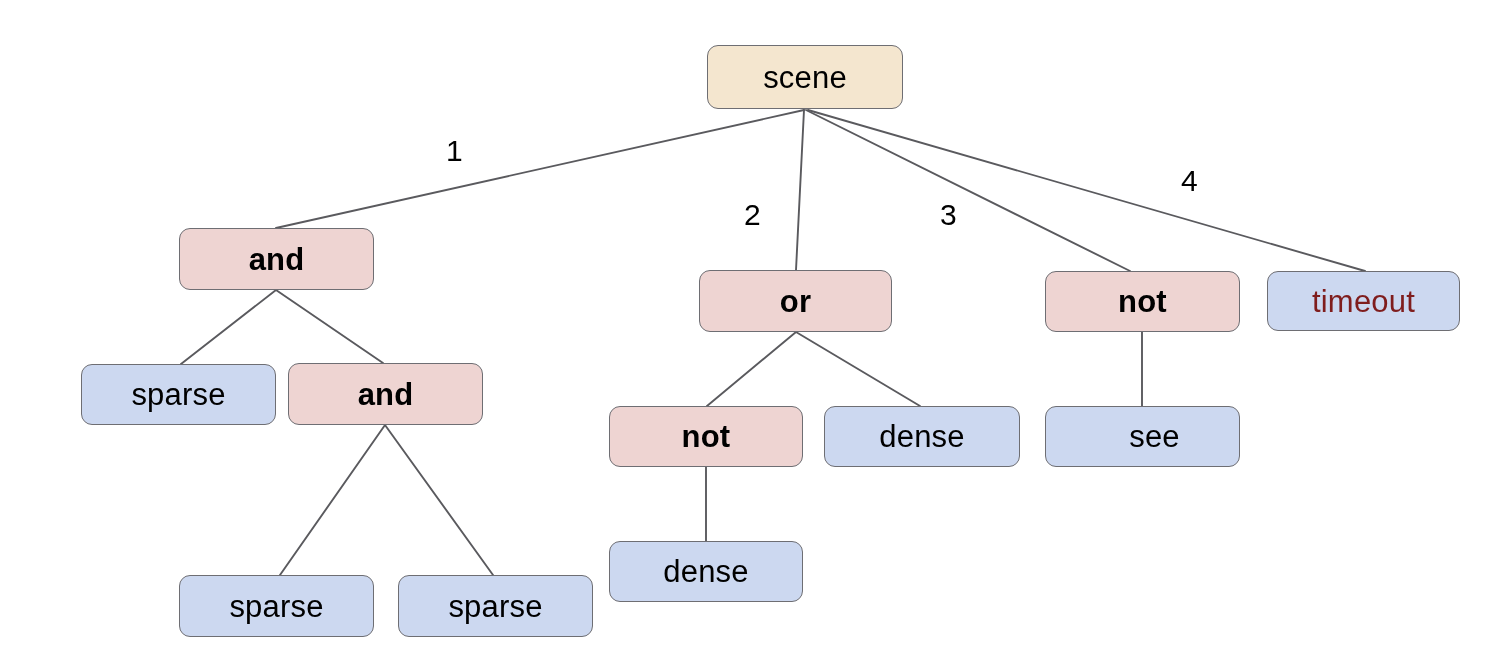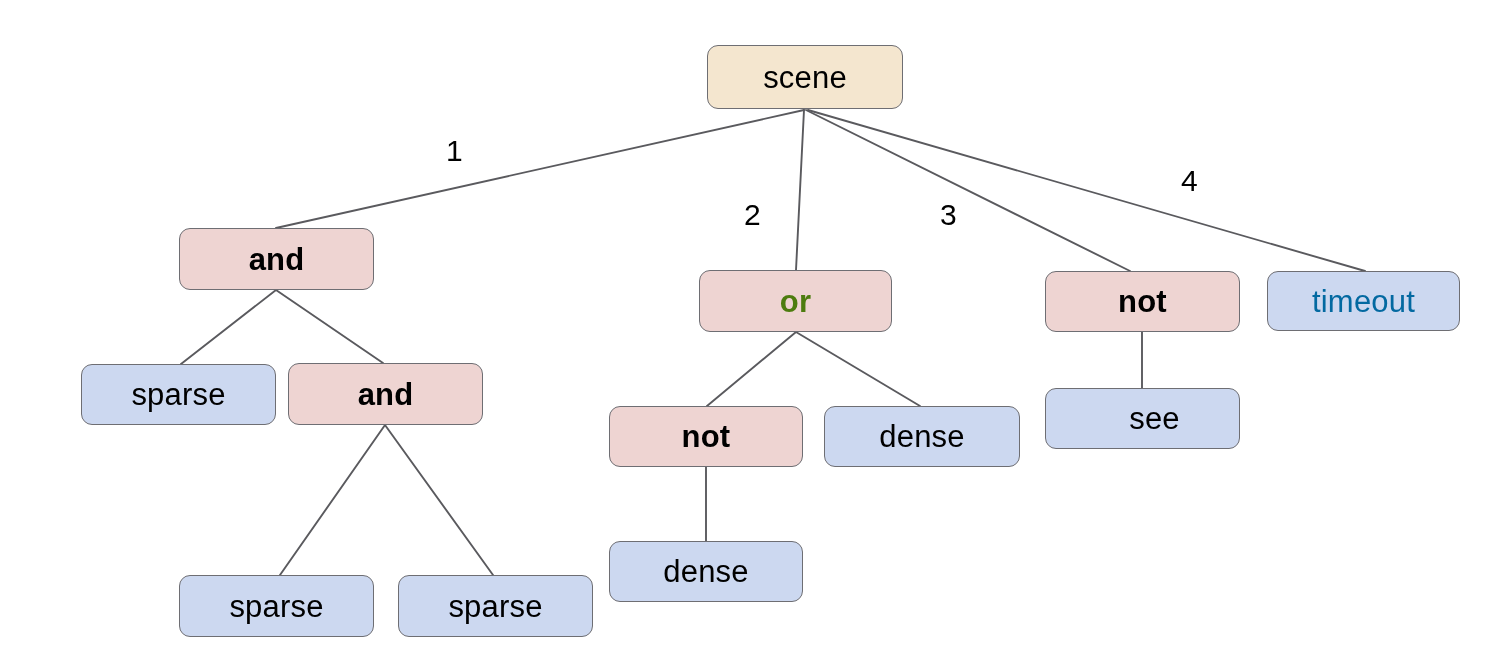--- a/index.html
+++ b/index.html
@@ -63,28 +63,28 @@
       <line x1="345" y1="425" x2="240" y2="575" stroke="#5a5a5e" stroke-width="1.9" stroke-linecap="round"></line>
       <line x1="345" y1="425" x2="453" y2="575" stroke="#5a5a5e" stroke-width="1.9" stroke-linecap="round"></line>
       <line x1="756" y1="332" x2="667" y2="406" stroke="#5a5a5e" stroke-width="1.9" stroke-linecap="round"></line>
       <line x1="756" y1="332" x2="880" y2="406" stroke="#5a5a5e" stroke-width="1.9" stroke-linecap="round"></line>
       <line x1="666" y1="467" x2="666" y2="541" stroke="#5a5a5e" stroke-width="1.9" stroke-linecap="round"></line>
       <line x1="1102" y1="332" x2="1102" y2="406" stroke="#5a5a5e" stroke-width="1.9" stroke-linecap="round"></line>
     </svg>
   <div id="node-layer">
       <div class="node node-root" style="left: 667px; top: 45px; width: 196px; height: 64px; border-color: rgb(110, 110, 115); color: rgb(0, 0, 0);">scene</div>
       <div class="node node-op" style="left: 139px; top: 228px; width: 195px; height: 62px; border-color: rgb(110, 110, 115); color: rgb(0, 0, 0);">and</div>
-      <div class="node node-op" style="left: 659px; top: 270px; width: 193px; height: 62px; border-color: rgb(110, 110, 115); color: #4d7c0f;">or</div>
+      <div class="node node-op" style="left: 659px; top: 270px; width: 193px; height: 62px; border-color: rgb(110, 110, 115); color: #000000;">or</div>
       <div class="node node-op" style="left: 1005px; top: 271px; width: 195px; height: 61px; border-color: rgb(110, 110, 115); color: rgb(0, 0, 0);">not</div>
-      <div class="node node-leaf" style="left: 1227px; top: 271px; width: 193px; height: 60px; border-color: rgb(110, 110, 115); color: #0369a1;">timeout</div>
+      <div class="node node-leaf" style="left: 1227px; top: 271px; width: 193px; height: 60px; border-color: rgb(110, 110, 115); color: #7f1d1d;">timeout</div>
       <div class="node node-leaf" style="left: 41px; top: 364px; width: 195px; height: 61px; border-color: rgb(110, 110, 115); color: rgb(0, 0, 0);">sparse</div>
       <div class="node node-op" style="left: 248px; top: 363px; width: 195px; height: 62px; border-color: rgb(110, 110, 115); color: rgb(0, 0, 0);">and</div>
       <div class="node node-op" style="left: 569px; top: 406px; width: 194px; height: 61px; border-color: rgb(110, 110, 115); color: rgb(0, 0, 0);">not</div>
       <div class="node node-leaf" style="left: 784px; top: 406px; width: 196px; height: 61px; border-color: rgb(110, 110, 115); color: rgb(0, 0, 0);">dense</div>
-      <div class="node node-leaf" style="left: 1005px; top: 388px; width: 195px; height: 61px; border-color: rgb(110, 110, 115); color: rgb(0, 0, 0); padding-left: 24px;">see</div>
+      <div class="node node-leaf" style="left: 1005px; top: 406px; width: 195px; height: 61px; border-color: rgb(110, 110, 115); color: rgb(0, 0, 0); padding-left: 24px;">see</div>
       <div class="node node-leaf" style="left: 569px; top: 541px; width: 194px; height: 61px; border-color: rgb(110, 110, 115); color: rgb(0, 0, 0);">dense</div>
       <div class="node node-leaf" style="left: 139px; top: 575px; width: 195px; height: 62px; border-color: rgb(110, 110, 115); color: rgb(0, 0, 0);">sparse</div>
       <div class="node node-leaf" style="left: 358px; top: 575px; width: 195px; height: 62px; border-color: rgb(110, 110, 115); color: rgb(0, 0, 0);">sparse</div>
     </div>
   <div id="label-layer">
       <div class="edge-label" style="left: 406px; top: 136px;">1</div>
       <div class="edge-label" style="left: 704px; top: 200px;">2</div>
       <div class="edge-label" style="left: 900px; top: 200px;">3</div>
       <div class="edge-label" style="left: 1141px; top: 166px;">4</div>
     </div>

